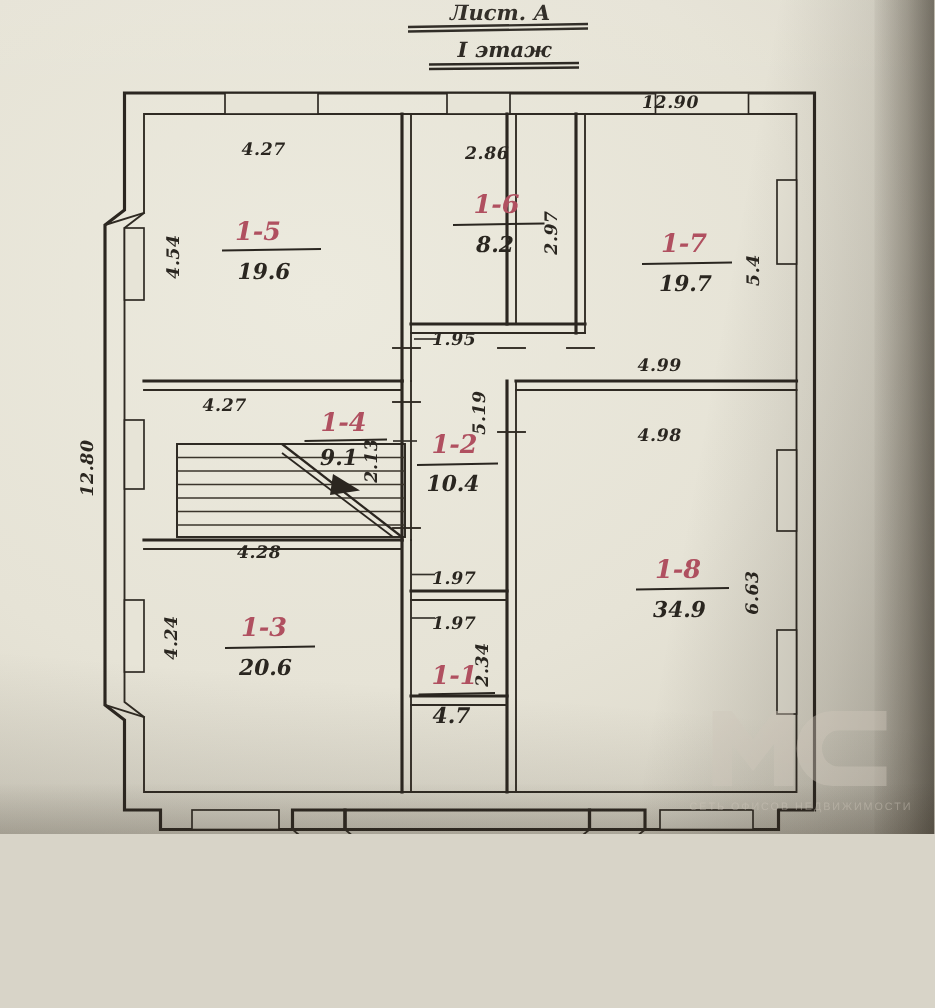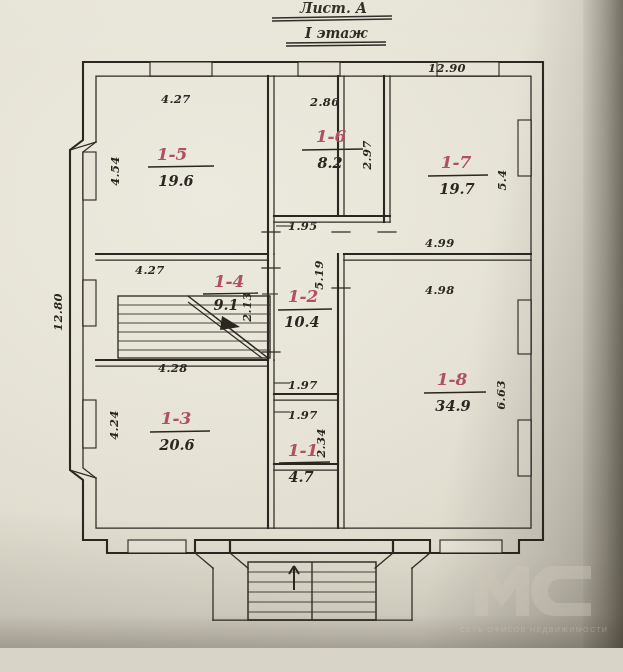--- a/index.html
+++ b/index.html
@@ -2,21 +2,21 @@
 <html><head>
 <meta charset="utf-8">
 <title>Floor Plan Scan</title>
 <style>
   html,body{margin:0;padding:0;}
   body{
     width:623px;height:672px;overflow:hidden;
     background:#d8d4c8;
     font-family:"Liberation Serif", serif;
   }
-  #stage{position:relative;width:623px;height:648px;overflow:hidden;}
+  #stage{position:relative;width:623px;height:556px;overflow:hidden;}
 
   
   #paper{
     position:absolute;left:-12px;top:-14px;width:650px;height:700px;
     background:
       radial-gradient(ellipse 120% 90% at 35% 30%, #eceade 0%, #e6e3d6 42%, #dcd8ca 70%, #cfcabb 100%);
     transform:rotate(-0.5deg);
   }
   
   #vignette{

